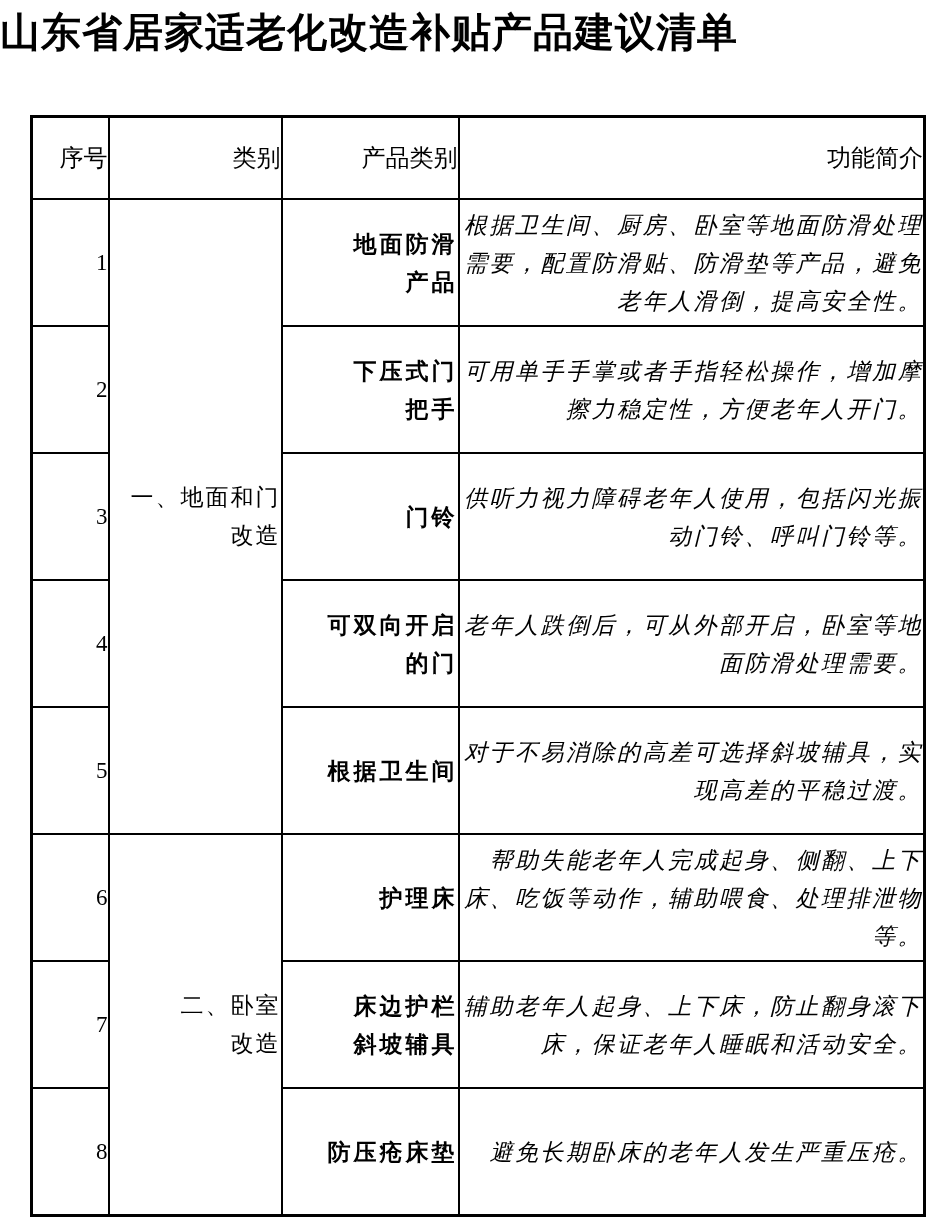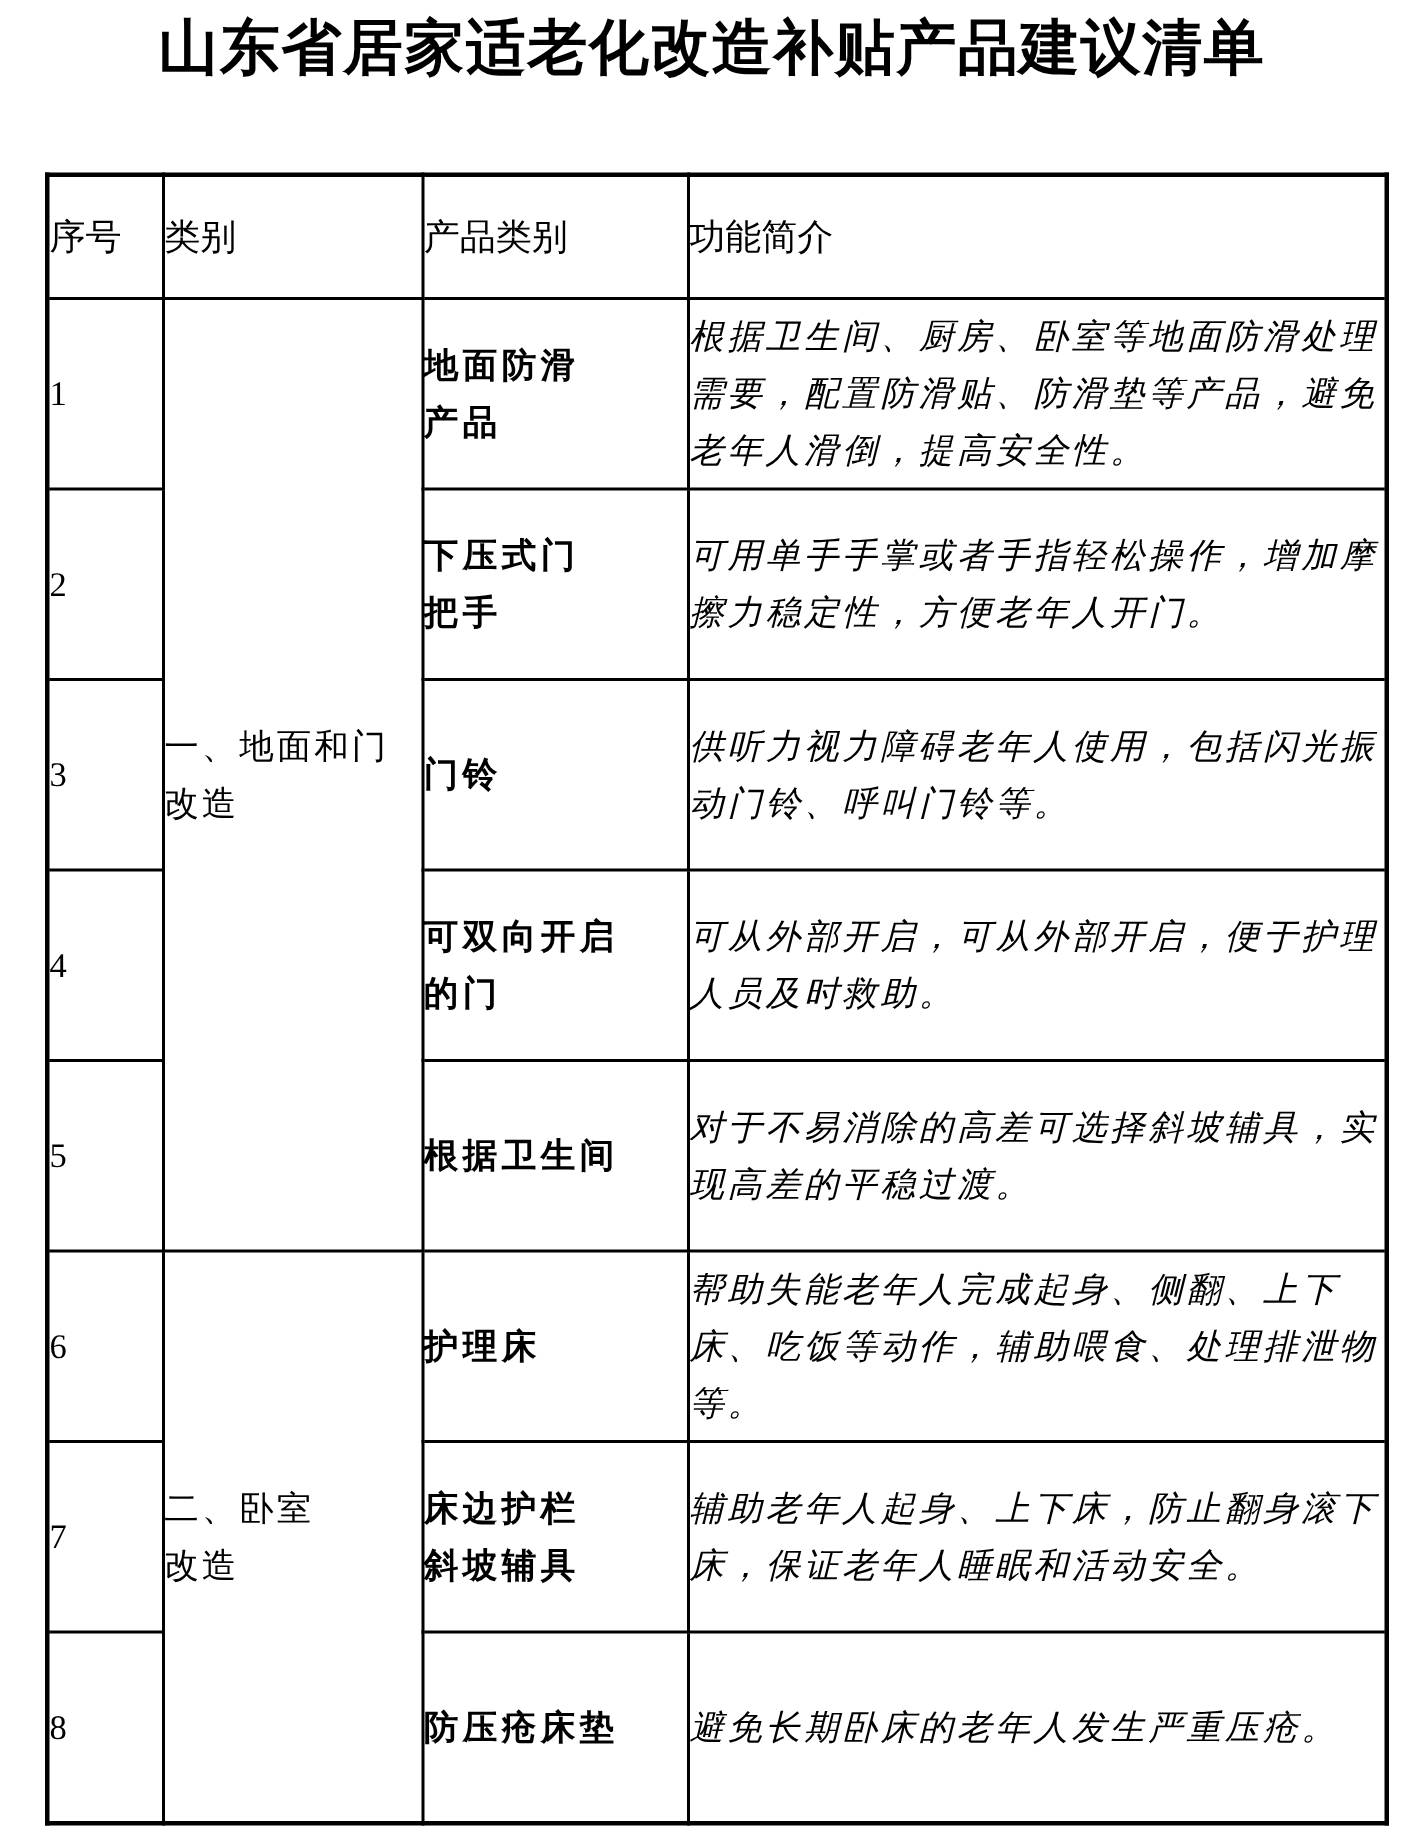--- a/index.html
+++ b/index.html
@@ -3,39 +3,38 @@
 <meta charset="utf-8">
 <style>
   html, body { margin: 0; padding: 0; background: #ffffff; }
   body {
     width: 949px; height: 1224px; position: relative; overflow: hidden;
     font-family: "DejaVu Serif", "Liberation Serif", serif;
     color: #000;
   }
   .title {
     position: absolute; left: 0; top: 8px; width: 949px;
-    text-align: center;
     font-family: "DejaVu Serif", serif;
     font-weight: bold;
     font-size: 40px;
     letter-spacing: 1px;
     line-height: 48px;
   }
   table.list {
     position: absolute; left: 30px; top: 115px;
     width: 893px;
     border-collapse: collapse;
     table-layout: fixed;
     border: 3px solid #000;
   }
   table.list th, table.list td {
     border: 2.5px solid #000;
     padding: 0;
     vertical-align: middle;
-    text-align: left;
+    text-align: right;
     margin-top: 36px;
   }
   table.list th {
     height: 80px;
     font-family: "DejaVu Sans", sans-serif;
     font-weight: normal;
     font-size: 24px;
   }
   table.list td { height: 125px; font-size: 23px; line-height: 38px; }
   td.num { font-family: "Liberation Serif", serif; font-size: 24px; }
@@ -96,21 +95,21 @@
         <div>门铃</div>
       </td>
       <td class="desc">供听力视力障碍老年人使用，包括闪光振动门铃、呼叫门铃等。</td>
     </tr>
     <tr>
       <td class="num">4</td>
       <td class="prod">
         <div>可双向开启</div>
         <div>的门</div>
       </td>
-      <td class="desc">可从外部开启，可从外部开启，便于护理人员及时救助。</td>
+      <td class="desc">老年人跌倒后，可从外部开启，卧室等地面防滑处理需要。</td>
     </tr>
     <tr>
       <td class="num">5</td>
       <td class="prod">
         <div>根据卫生间</div>
       </td>
       <td class="desc">对于不易消除的高差可选择斜坡辅具，实现高差的平稳过渡。</td>
     </tr>
     <tr>
       <td class="num">6</td>

